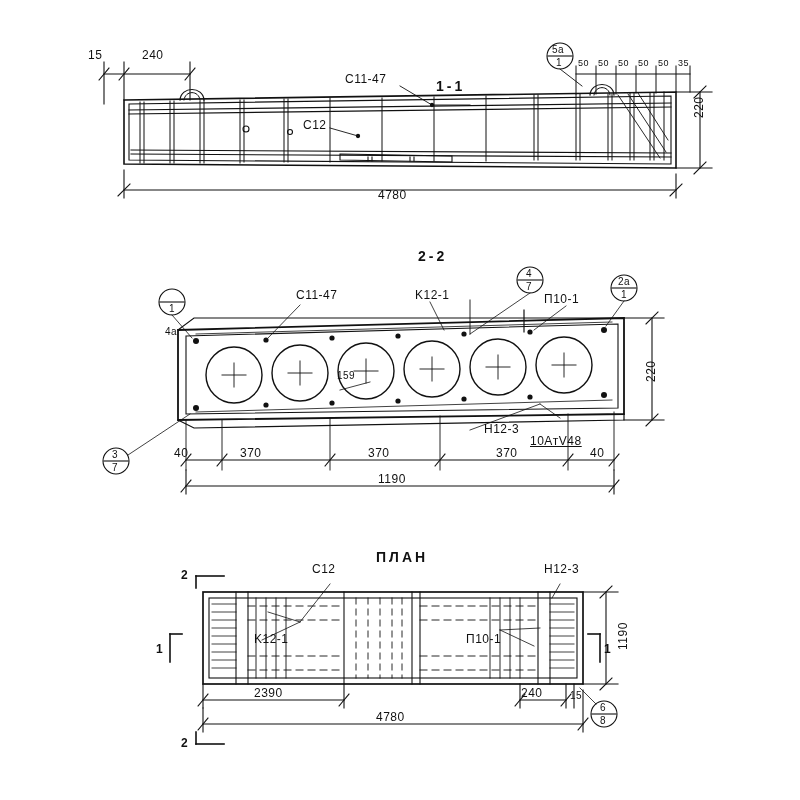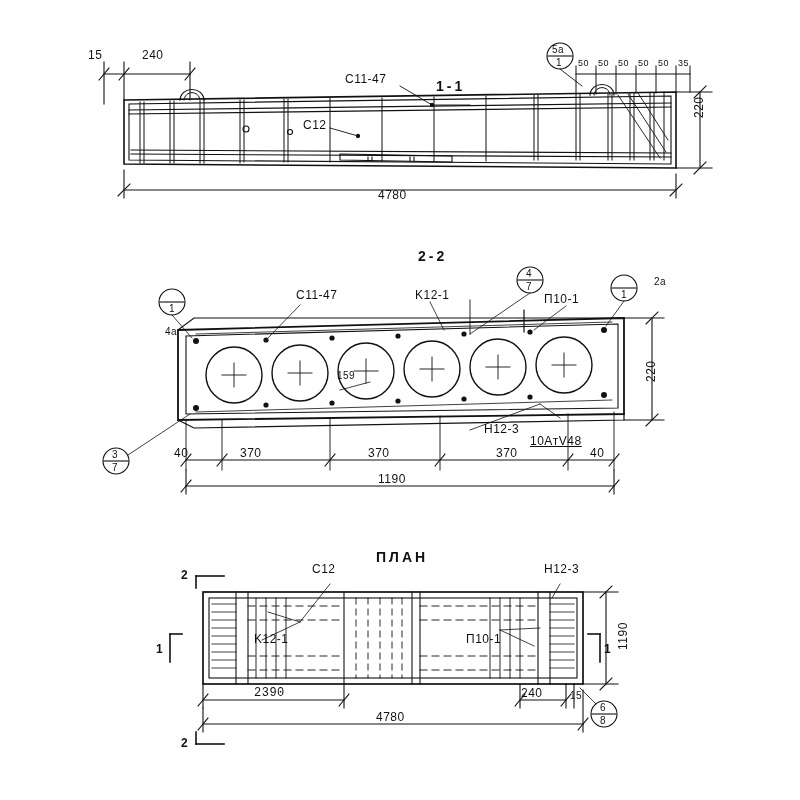--- a/index.html
+++ b/index.html
@@ -355,21 +355,21 @@
 <div class="lbl dim" style="left:378px;top:188px;">4780</div>
 
 <div class="lbl ttl" style="left:404px;top:248px;margin-left:14px;">2-2</div>
 <div class="lbl sm" style="left:165px;top:290px;margin-top:36px;">4a</div>
 <div class="lbl sm" style="left:169px;top:303px;">1</div>
 <div class="lbl" style="left:296px;top:288px;">C11-47</div>
 <div class="lbl" style="left:415px;top:288px;">K12-1</div>
 <div class="lbl sm" style="left:526px;top:268px;">4</div>
 <div class="lbl sm" style="left:526px;top:281px;">7</div>
 <div class="lbl" style="left:544px;top:292px;">П10-1</div>
-<div class="lbl sm" style="left:618px;top:276px;margin-left:36px;">2a</div>
+<div class="lbl sm" style="left:618px;top:276px;">2a</div>
 <div class="lbl sm" style="left:621px;top:289px;">1</div>
 <div class="lbl sm" style="left:337px;top:370px;">159</div>
 <div class="lbl sm" style="left:112px;top:449px;">3</div>
 <div class="lbl sm" style="left:112px;top:462px;">7</div>
 <div class="lbl" style="left:484px;top:422px;">Н12-3</div>
 <div class="lbl" style="left:530px;top:434px;text-decoration:underline;">10AтV48</div>
 <div class="lbl dim" style="left:644px;top:382px;transform:rotate(-90deg);transform-origin:left top;">220</div>
 <div class="lbl dim" style="left:174px;top:446px;">40</div>
 <div class="lbl dim" style="left:240px;top:446px;">370</div>
 <div class="lbl dim" style="left:368px;top:446px;">370</div>
@@ -381,19 +381,19 @@
 <div class="lbl" style="left:312px;top:562px;">C12</div>
 <div class="lbl" style="left:544px;top:562px;">Н12-3</div>
 <div class="lbl" style="left:254px;top:632px;">K12-1</div>
 <div class="lbl" style="left:466px;top:632px;">П10-1</div>
 <div class="lbl b" style="left:181px;top:568px;">2</div>
 <div class="lbl b" style="left:181px;top:736px;">2</div>
 <div class="lbl b" style="left:156px;top:642px;">1</div>
 <div class="lbl b" style="left:604px;top:642px;">1</div>
 <div class="lbl sm" style="left:600px;top:702px;">6</div>
 <div class="lbl sm" style="left:600px;top:715px;">8</div>
-<div class="lbl dim" style="left:254px;top:686px;font-family:Liberation Mono, monospace;">2390</div>
+<div class="lbl dim" style="left:254px;top:686px;">2390</div>
 <div class="lbl dim" style="left:376px;top:710px;">4780</div>
 <div class="lbl dim" style="left:521px;top:686px;">240</div>
 <div class="lbl sm" style="left:570px;top:690px;">15</div>
 <div class="lbl dim" style="left:616px;top:650px;transform:rotate(-90deg);transform-origin:left top;">1190</div>
 
 </div>
 
 </body></html>

